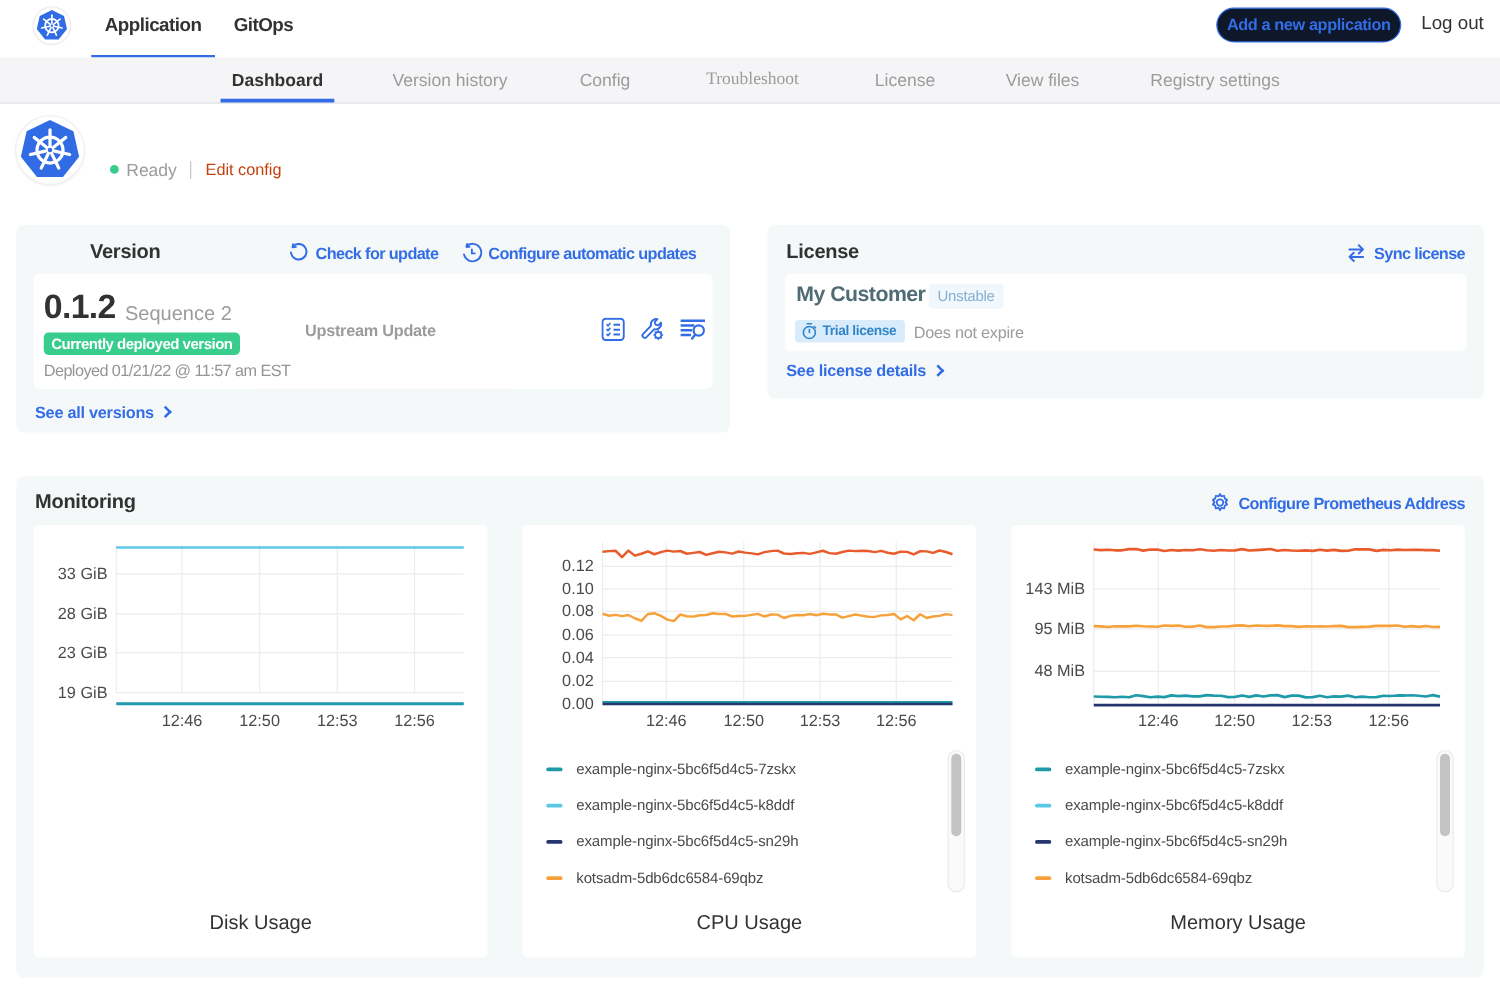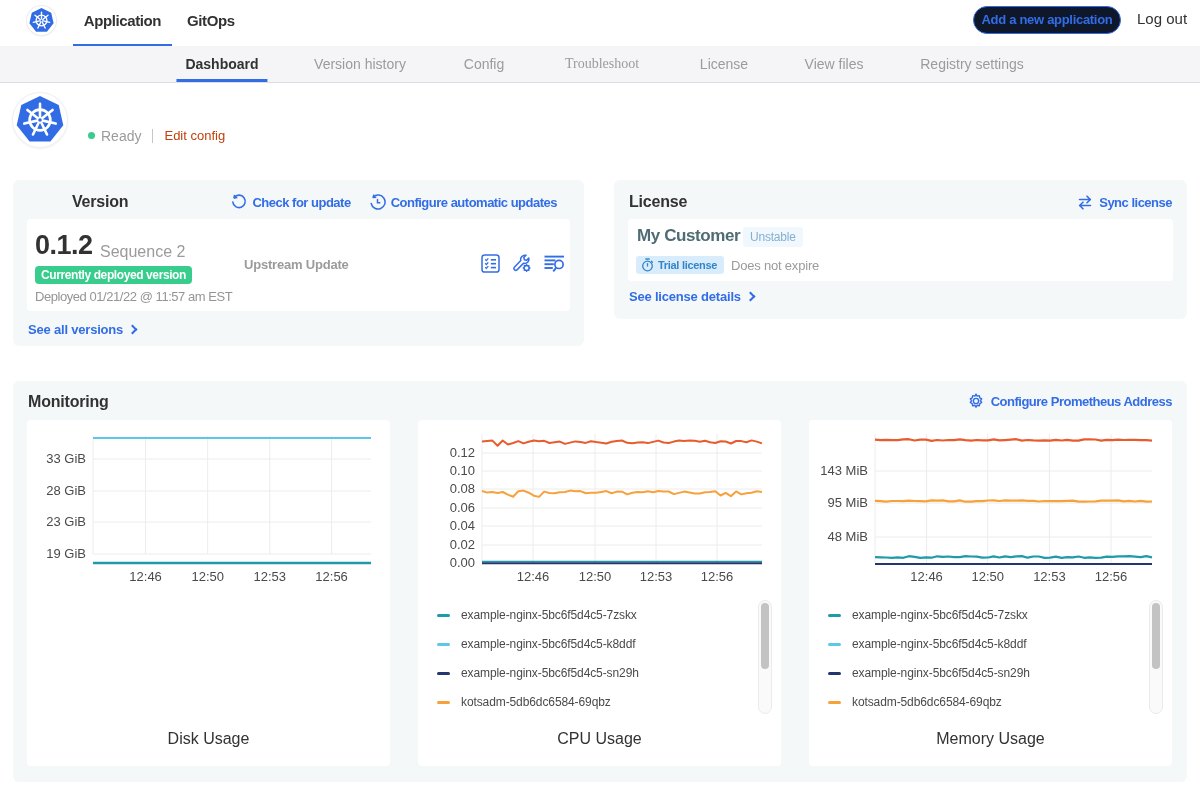--- a/index.html
+++ b/index.html
@@ -52,21 +52,21 @@
 .lhead { position:absolute; left:15px; right:15px; top:13px; display:flex; align-items:center; }
 .lbox { left:14px; top:39px; width:545px; height:62px; }
 .custname { position:absolute; left:9px; top:7px; font-size:17px; font-weight:bold; color:#4f6c74; letter-spacing:-0.4px; }
 .unstable { position:absolute; left:115px; top:8px; background:#f1f8fd; color:#85b0d1; font-size:12px; padding:3px 7px; border-radius:3px; letter-spacing:-0.2px; }
 .trialpill { position:absolute; left:8px; top:37px; height:18px; background:#d9ecfb; border-radius:3px; color:#3385c8; font-size:11px; font-weight:bold; line-height:18px; padding:0 7px 0 5px; display:flex; align-items:center; gap:4px; letter-spacing:-0.3px; }
 .noexpire { position:absolute; left:103px; top:39px; font-size:13px; color:#9b9b9b; letter-spacing:-0.2px; }
 .seelic { position:absolute; left:15px; top:109px; font-size:13px; font-weight:bold; color:#326de6; letter-spacing:-0.2px; }
 
 
 .mon { left:13px; top:381px; width:1174px; height:401px; }
-.monhead { position:absolute; left:15px; right:15px; top:12px; display:flex; align-items:flex-start; }
+.monhead { position:absolute; left:15px; right:15px; top:12px; display:flex; align-items:center; }
 .montitle { font-size:16px; font-weight:bold; color:#323232; letter-spacing:-0.2px; }
 .chartcard { position:absolute; top:39px; width:363px; height:346px; background:#fff; border-radius:4px; }
 .cc1 { left:14px; } .cc2 { left:405px; } .cc3 { left:796px; }
 .legend { position:absolute; left:19px; top:188px; }
 .legrow { display:flex; align-items:center; height:14px; margin-bottom:15px; font-size:12px; letter-spacing:-0.1px; color:#4a4a4a; }
 .dash { width:13px; height:3px; border-radius:2px; margin-right:11px; flex:none; }
 .ctitle { position:absolute; left:0; width:363px; top:310px; text-align:center; font-size:16px; font-weight:normal; color:#323232; }
 .sbar { position:absolute; right:9px; top:180px; width:14px; height:114px; background:#fafafa; border:1px solid #ebebeb; border-radius:7px; }
 .sthumb { position:absolute; left:2px; top:2px; width:8px; height:66px; background:#c3c3c3; border-radius:4px; }
 </style></head>

